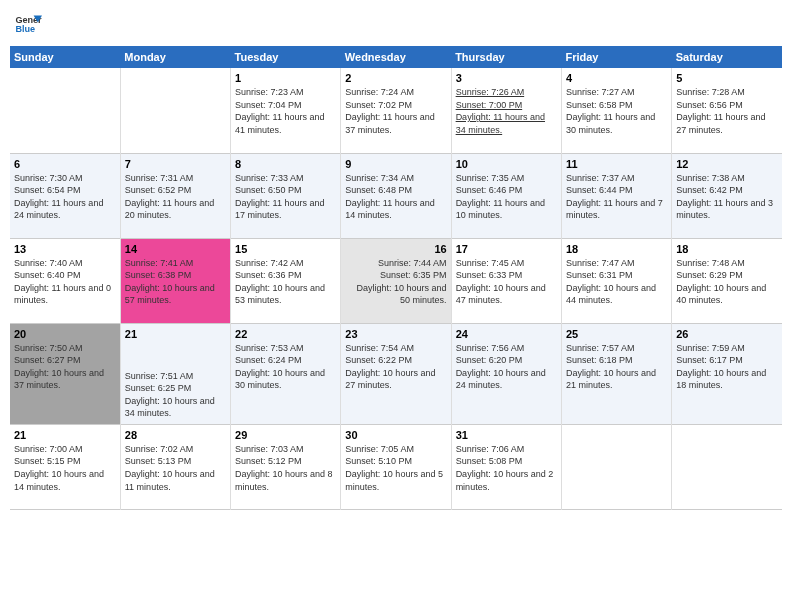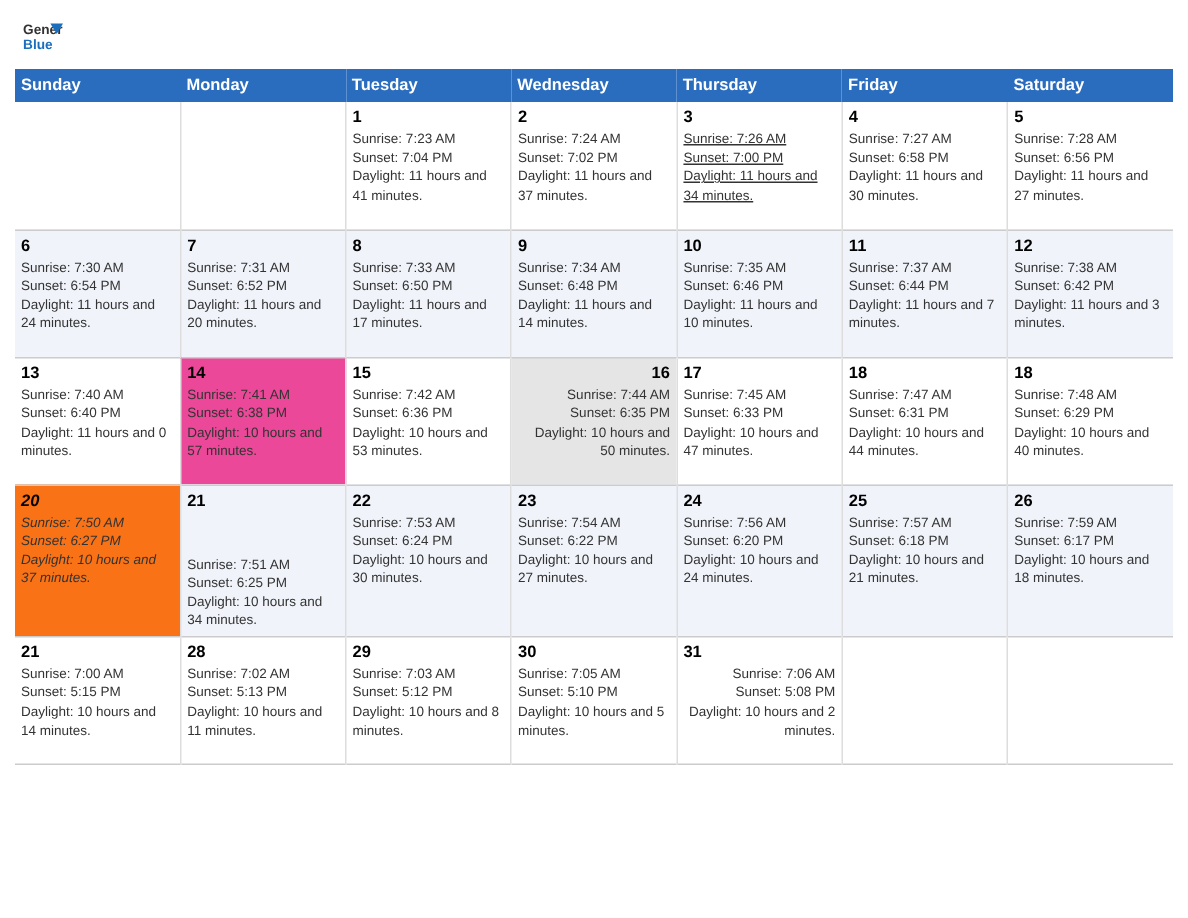--- a/index.html
+++ b/index.html
@@ -229,21 +229,21 @@
 Daylight: 10 hours and 44 minutes.</div>
         </td>
         <td style="background-color: rgb(255, 255, 255);">
           <span class="day-num">18</span>
           <div class="day-info" style="white-space: pre-line;">Sunrise: 7:48 AM
 Sunset: 6:29 PM
 Daylight: 10 hours and 40 minutes.</div>
         </td>
       </tr>
       <tr style="background-color: rgb(240, 244, 250);">
-        <td style="background-color: #f97316; font-style: italic;">
+        <td style="background-color: #a3a3a3;">
           <span class="day-num">20</span>
           <div class="day-info" style="white-space: pre-line;">Sunrise: 7:50 AM
 Sunset: 6:27 PM
 Daylight: 10 hours and 37 minutes.</div>
         </td>
         <td style="background-color: rgb(240, 244, 250);">
           <span class="day-num">21</span>
           <div class="day-info" style="white-space: pre-line; margin-top: 30px;">Sunrise: 7:51 AM
 Sunset: 6:25 PM
 Daylight: 10 hours and 34 minutes.</div>
@@ -299,21 +299,21 @@
 Daylight: 10 hours and 8 minutes.</div>
         </td>
         <td style="background-color: rgb(255, 255, 255);">
           <span class="day-num">30</span>
           <div class="day-info" style="white-space: pre-line;">Sunrise: 7:05 AM
 Sunset: 5:10 PM
 Daylight: 10 hours and 5 minutes.</div>
         </td>
         <td style="background-color: rgb(255, 255, 255);">
           <span class="day-num">31</span>
-          <div class="day-info" style="white-space: pre-line; text-align: right;">Sunrise: 7:06 AM
+          <div class="day-info" style="white-space: pre-line;">Sunrise: 7:06 AM
 Sunset: 5:08 PM
 Daylight: 10 hours and 2 minutes.</div>
         </td>
         <td style="background-color: rgb(255, 255, 255);"></td>
         <td style="background-color: rgb(255, 255, 255);"></td>
       </tr>
     </tbody>
 </table>
 
 </body></html>

